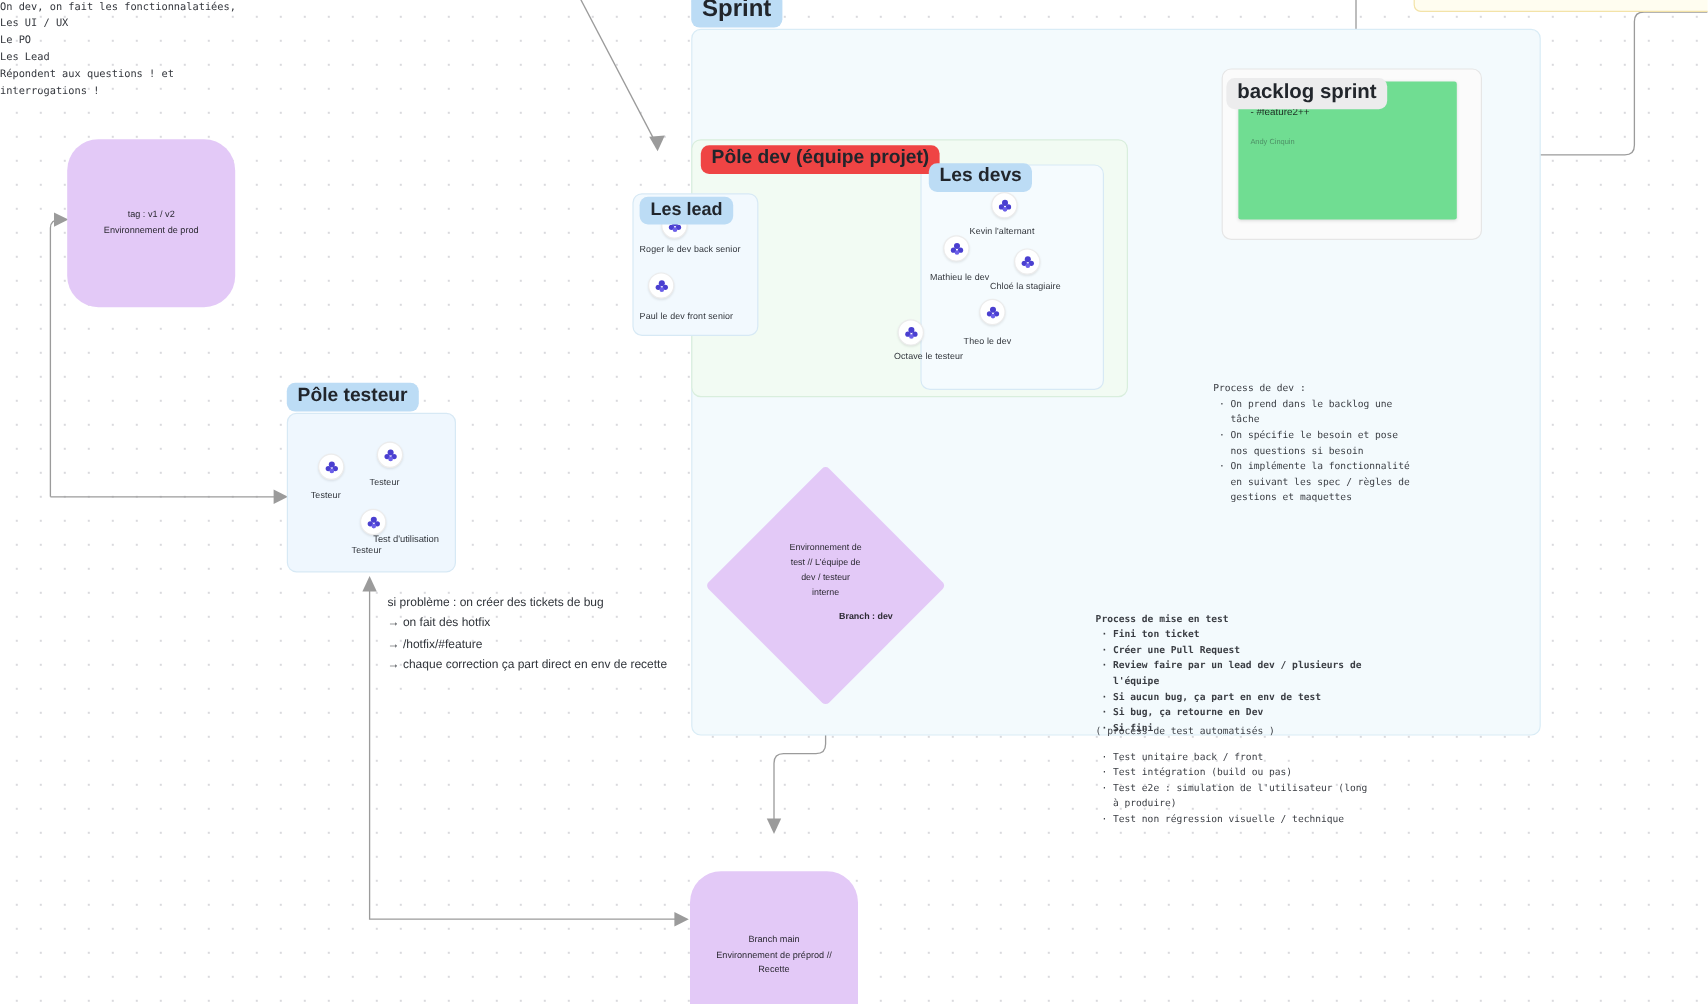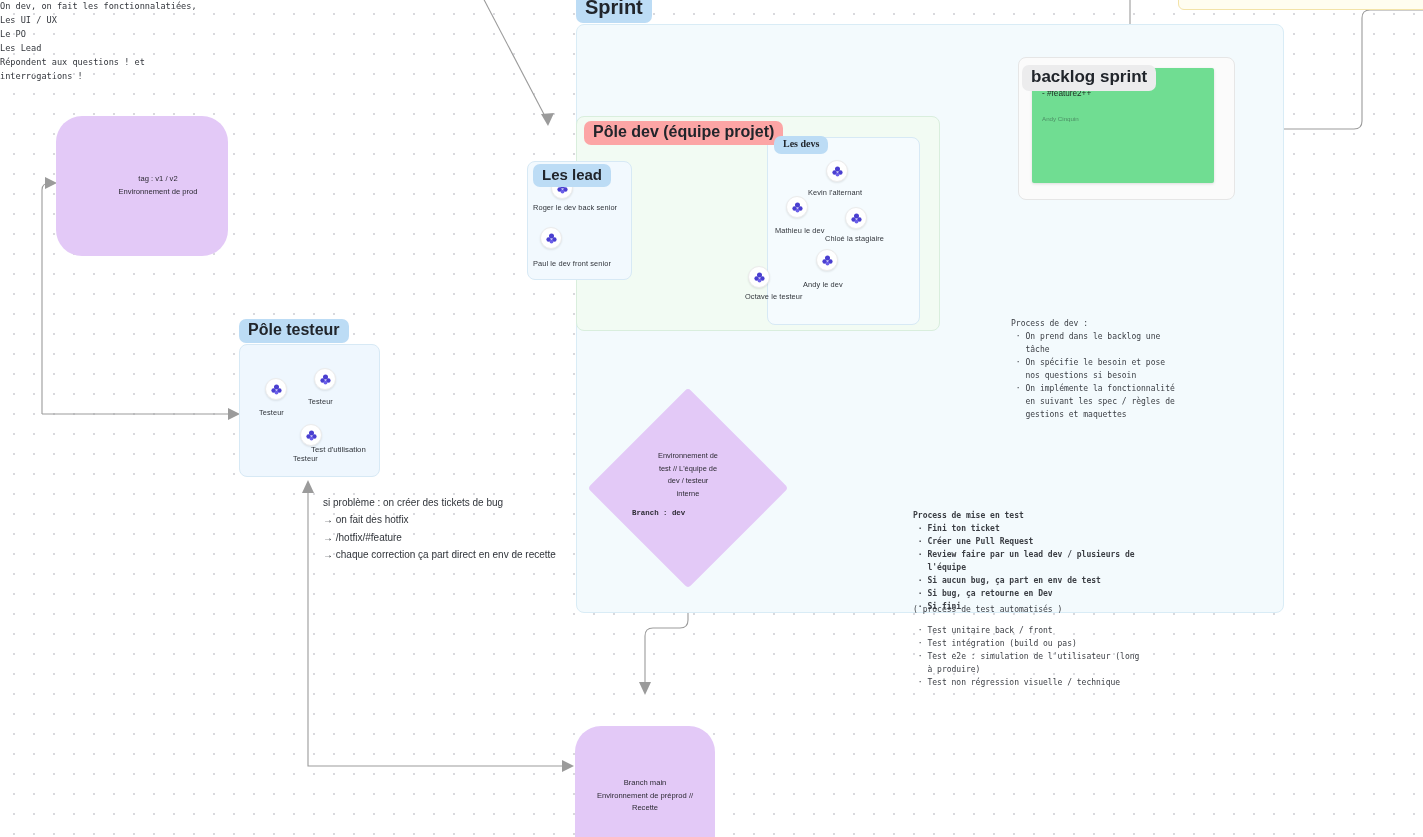--- a/index.html
+++ b/index.html
@@ -29,40 +29,40 @@
   .frame-label{
     position:absolute;
     font-weight:700;
     border-radius:7px;
     padding:2px 9px 4px 9px;
     white-space:nowrap;
     line-height:1.15;
     z-index:6;
   }
   .lbl-blue{background:#bcdcf5;color:#21252b;}
-  .lbl-green{background:#fca5a5;color:#21252b;}
+  .lbl-green{background:#ef4444;color:#21252b;}
   .lbl-grey{background:#ececed;color:#21252b;}
 
   
   #sprint-frame{left:576px;top:24px;width:708px;height:589px;background:#f3fafd;border-color:#d9ecf6;}
   #sprint-label{left:576px;top:-6px;font-size:20px;}
 
   #sprint-text{
     left:624px;top:36px;width:330px;
     font-family:"DejaVu Sans Mono", monospace;
     font-size:8.6px;line-height:1.62;color:#33363c;white-space:pre;
   }
 
   
   #poledev-frame{left:576px;top:116px;width:364px;height:215px;background:#f2fbf3;border-color:#d9eedd;}
   #poledev-label{left:584px;top:121px;font-size:16px;}
 
   
   #lesdevs-frame{left:767px;top:137px;width:153px;height:188px;background:#f5fbfe;border-color:#d7e9f5;}
-  #lesdevs-label{left:774px;top:136px;font-size:10px;font-family:Liberation Serif, serif;}
+  #lesdevs-label{left:774px;top:136px;font-size:16px;}
 
   
   #leslead-frame{left:527px;top:161px;width:105px;height:119px;background:#f2f9fe;border-color:#d7e9f5;}
   #leslead-label{left:533px;top:164px;font-size:15px;}
 
   
   #poletesteur-frame{left:239px;top:344px;width:141px;height:133px;background:#eff7fe;border-color:#d7e9f5;}
   #poletesteur-label{left:239px;top:319px;font-size:16px;}
 
   
@@ -91,34 +91,34 @@
   .person-name{
     position:absolute;font-size:7.4px;color:#30343a;white-space:nowrap;letter-spacing:.1px;
   }
 
   
   .purple-box{
     position:absolute;background:#e3c9f7;border-radius:26px;
     display:flex;align-items:center;justify-content:center;text-align:center;
   }
   .purple-box .txt{font-size:7.6px;color:#2c2a33;line-height:1.65;}
-  #prod-box{left:56px;top:116px;width:140px;height:140px;padding-left:32px;}
+  #prod-box{left:56px;top:116px;width:140px;height:140px;}
   #preprod-box{left:575px;top:697px;width:140px;height:140px;margin-top:29px;}
 
   #diamond{
     position:absolute;left:617px;top:417px;width:142px;height:142px;
     background:#e3c9f7;transform:rotate(45deg);border-radius:4px;
   }
   #diamond-text{
     position:absolute;left:632px;top:450px;width:112px;text-align:center;
     font-size:7.4px;color:#2c2a33;line-height:1.7;
   }
   #diamond-branch{
-    position:absolute;left:632px;top:509px;width:112px;text-align:left;
-    font-size:7.4px;color:#2c2a33;font-weight:600;font-family:Liberation Mono, monospace;
+    position:absolute;left:632px;top:509px;width:112px;text-align:right;
+    font-size:7.4px;color:#2c2a33;font-weight:600;
   }
 
   
   .mono-note{
     position:absolute;
     font-family:"DejaVu Sans Mono", monospace;
     font-size:8px;line-height:1.62;color:#3a3d43;white-space:pre;
   }
   #process-dev{left:1011px;top:318px;}
   #process-test{left:913px;top:510px;font-weight:bold;}
@@ -239,21 +239,21 @@
 <div class="avatar" style="left:816px;top:249px;">
   <svg width="13" height="13" viewBox="0 0 16 16">
       <g fill="#4a3fd0">
         <circle cx="8" cy="5" r="3.1"></circle>
         <circle cx="4.4" cy="9.2" r="2.7"></circle>
         <circle cx="11.6" cy="9.2" r="2.7"></circle>
         <circle cx="8" cy="11.6" r="2.4" fill="#6b5fe8"></circle>
       </g>
     </svg>
 </div>
-<div class="person-name" style="left:803px;top:280px;">Andy le dev</div>
+<div class="person-name" style="left:803px;top:280px;">Theo le dev</div>
 
 <div class="avatar" style="left:748px;top:266px;">
   <svg width="13" height="13" viewBox="0 0 16 16">
       <g fill="#4a3fd0">
         <circle cx="8" cy="5" r="3.1"></circle>
         <circle cx="4.4" cy="9.2" r="2.7"></circle>
         <circle cx="11.6" cy="9.2" r="2.7"></circle>
         <circle cx="8" cy="11.6" r="2.4" fill="#6b5fe8"></circle>
       </g>
     </svg>

